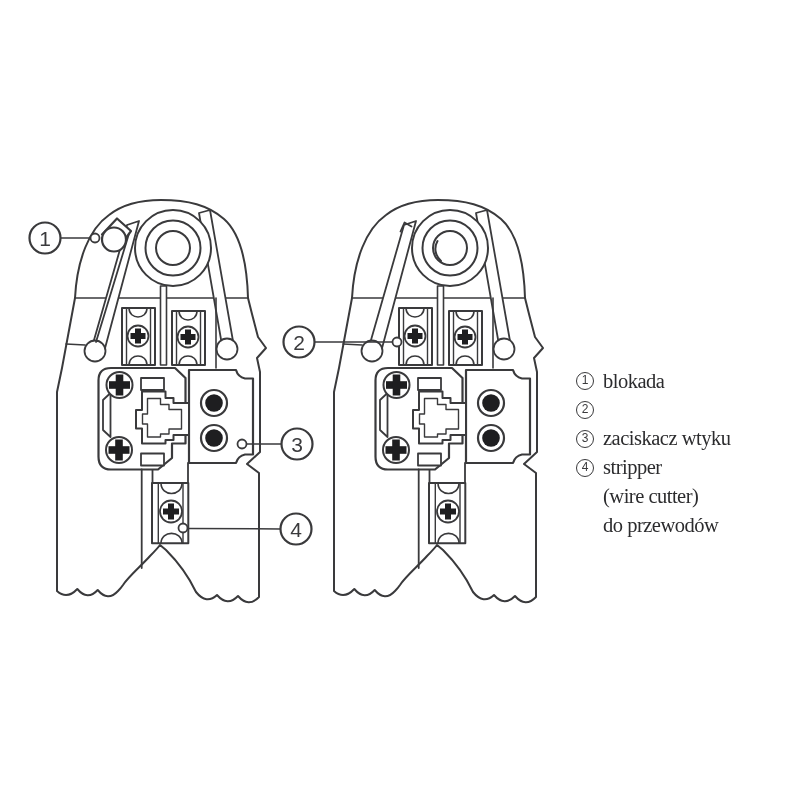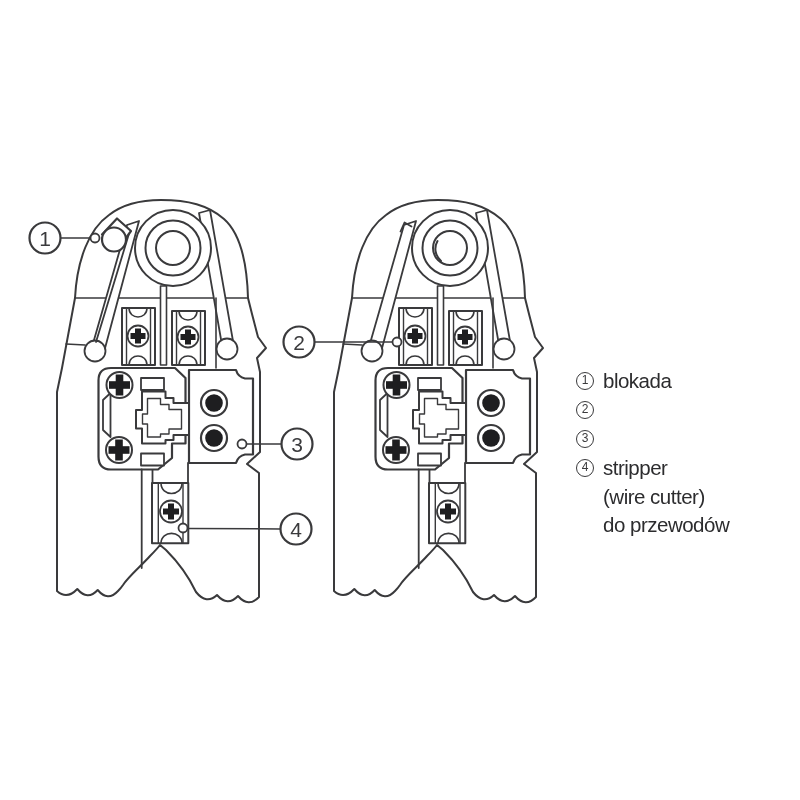--- a/index.html
+++ b/index.html
@@ -20,21 +20,21 @@
     color:#2c2c2e; font-size:20.5px; letter-spacing:-0.5px;
   }
   .lrow { display:flex; align-items:center; height:28.8px; white-space:nowrap; }
   .lnum {
     flex:0 0 auto; box-sizing:border-box; width:18px; height:18px; margin-right:9px;
     border:1.6px solid #3a3a3c; border-radius:50%;
     font-size:12px; letter-spacing:0; line-height:14.5px; text-align:center;
     color:#3a3a3c;
   }
   .lrow.cont .lnum { visibility:hidden; }
-  .ltext { flex:0 0 auto; }
+  .ltext { flex:0 0 auto;font-family:Liberation Serif, serif; }
 </style>
 </head>
 <body>
 
 <div class="stage">
 
   <svg width="800" height="800" viewBox="0 0 800 800">
     <defs>
       <g id="th">
 
@@ -156,20 +156,21 @@
   <div class="legend">
     <div class="lrow">
       <span class="lnum">1</span>
       <span class="ltext">blokada</span>
     </div>
     <div class="lrow">
       <span class="lnum">2</span>
     </div>
     <div class="lrow">
       <span class="lnum">3</span>
+      <span class="ltext">zaciskacz wtyku</span>
     </div>
     <div class="lrow">
       <span class="lnum">4</span>
       <span class="ltext">stripper</span>
     </div>
     <div class="lrow cont">
       <span class="lnum"></span>
       <span class="ltext">(wire cutter)</span>
     </div>
     <div class="lrow cont">

